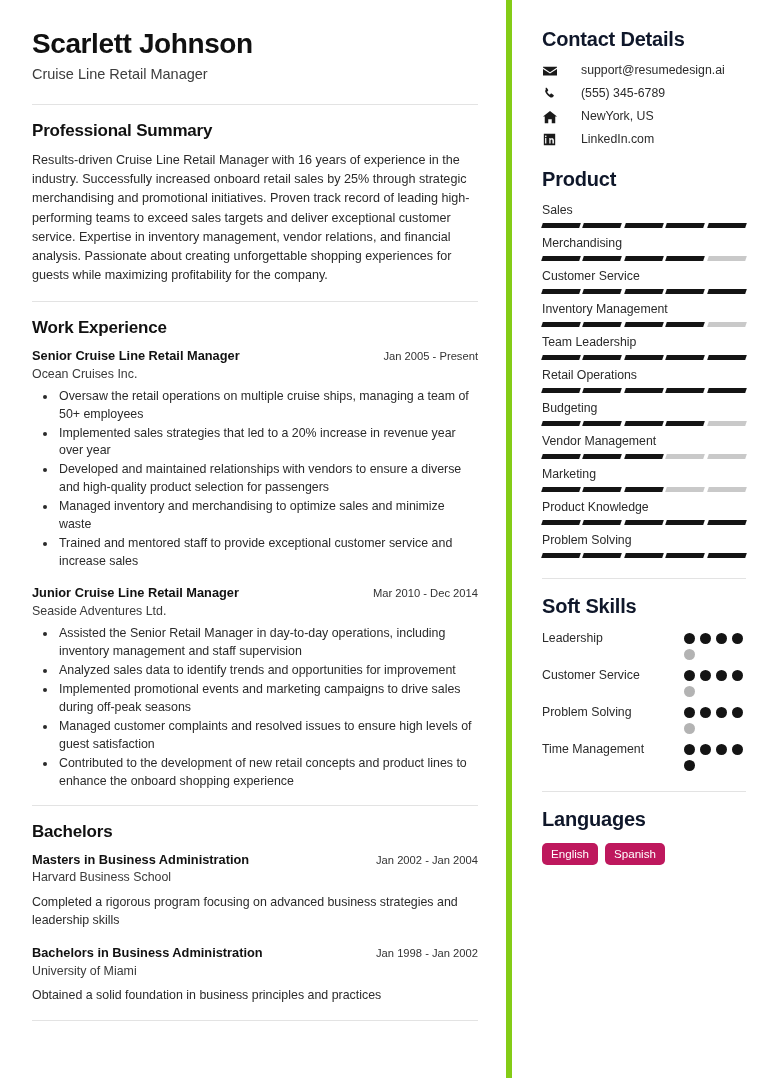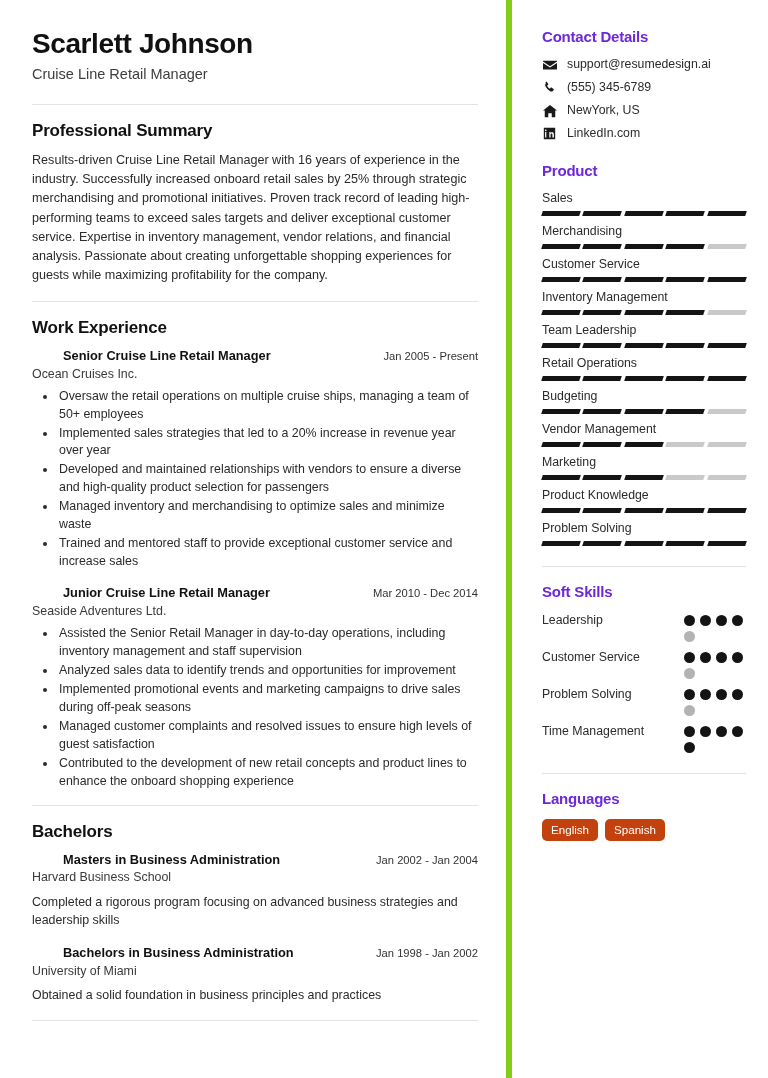--- a/index.html
+++ b/index.html
@@ -57,21 +57,20 @@
     display: flex;
     justify-content: space-between;
     align-items: baseline;
     gap: 10px;
   }
   .entry-role {
     font-size: 12.8px;
     font-weight: bold;
     color: #111111;
     line-height: 1.3;
-    margin-left: 31px;
   }
   .entry-date {
     font-size: 11.2px;
     color: #333333;
     white-space: nowrap;
     flex-shrink: 0;
   }
   .entry-org {
     font-size: 12.4px;
     color: #3a3a3a;
@@ -98,33 +97,33 @@
   }
   .edu-entry { margin-bottom: 15px; }
   .bottom-rule { margin-top: 12px; }
 
   
   .side-col {
     width: 256px;
     padding: 28px 22px 0 30px;
   }
   .side-h {
-    font-size: 15px;
+    font-size: 20px;
     font-weight: bold;
-    color: #6d28d9;
+    color: #0f172a;
     margin: 0 0 12px 0;
     letter-spacing: -0.2px;
   }
   .side-block { margin-bottom: 20px; }
   .side-rule { height: 1px; background: #e3e3e3; margin: 0 0 16px 0; border: 0; }
 
   .contact-item {
     display: flex;
     align-items: center;
-    gap: 10px;
+    gap: 24px;
     margin-bottom: 7px;
   }
   .contact-ico {
     width: 15px;
     height: 15px;
     flex-shrink: 0;
     display: flex;
     align-items: center;
     justify-content: center;
     color: #1a1a1a;
@@ -183,21 +182,21 @@
     width: 11px;
     height: 11px;
     border-radius: 50%;
     background: #b3b3b3;
   }
   .dot.on { background: #141414; }
 
   
   .lang-wrap { display: flex; flex-wrap: wrap; gap: 7px; }
   .lang-pill {
-    background: #c2410c;
+    background: #be185d;
     color: #ffffff;
     font-size: 11.6px;
     padding: 4px 9px;
     border-radius: 5px;
     line-height: 1.25;
   }
 </style>
 </head>
 <body>
 

